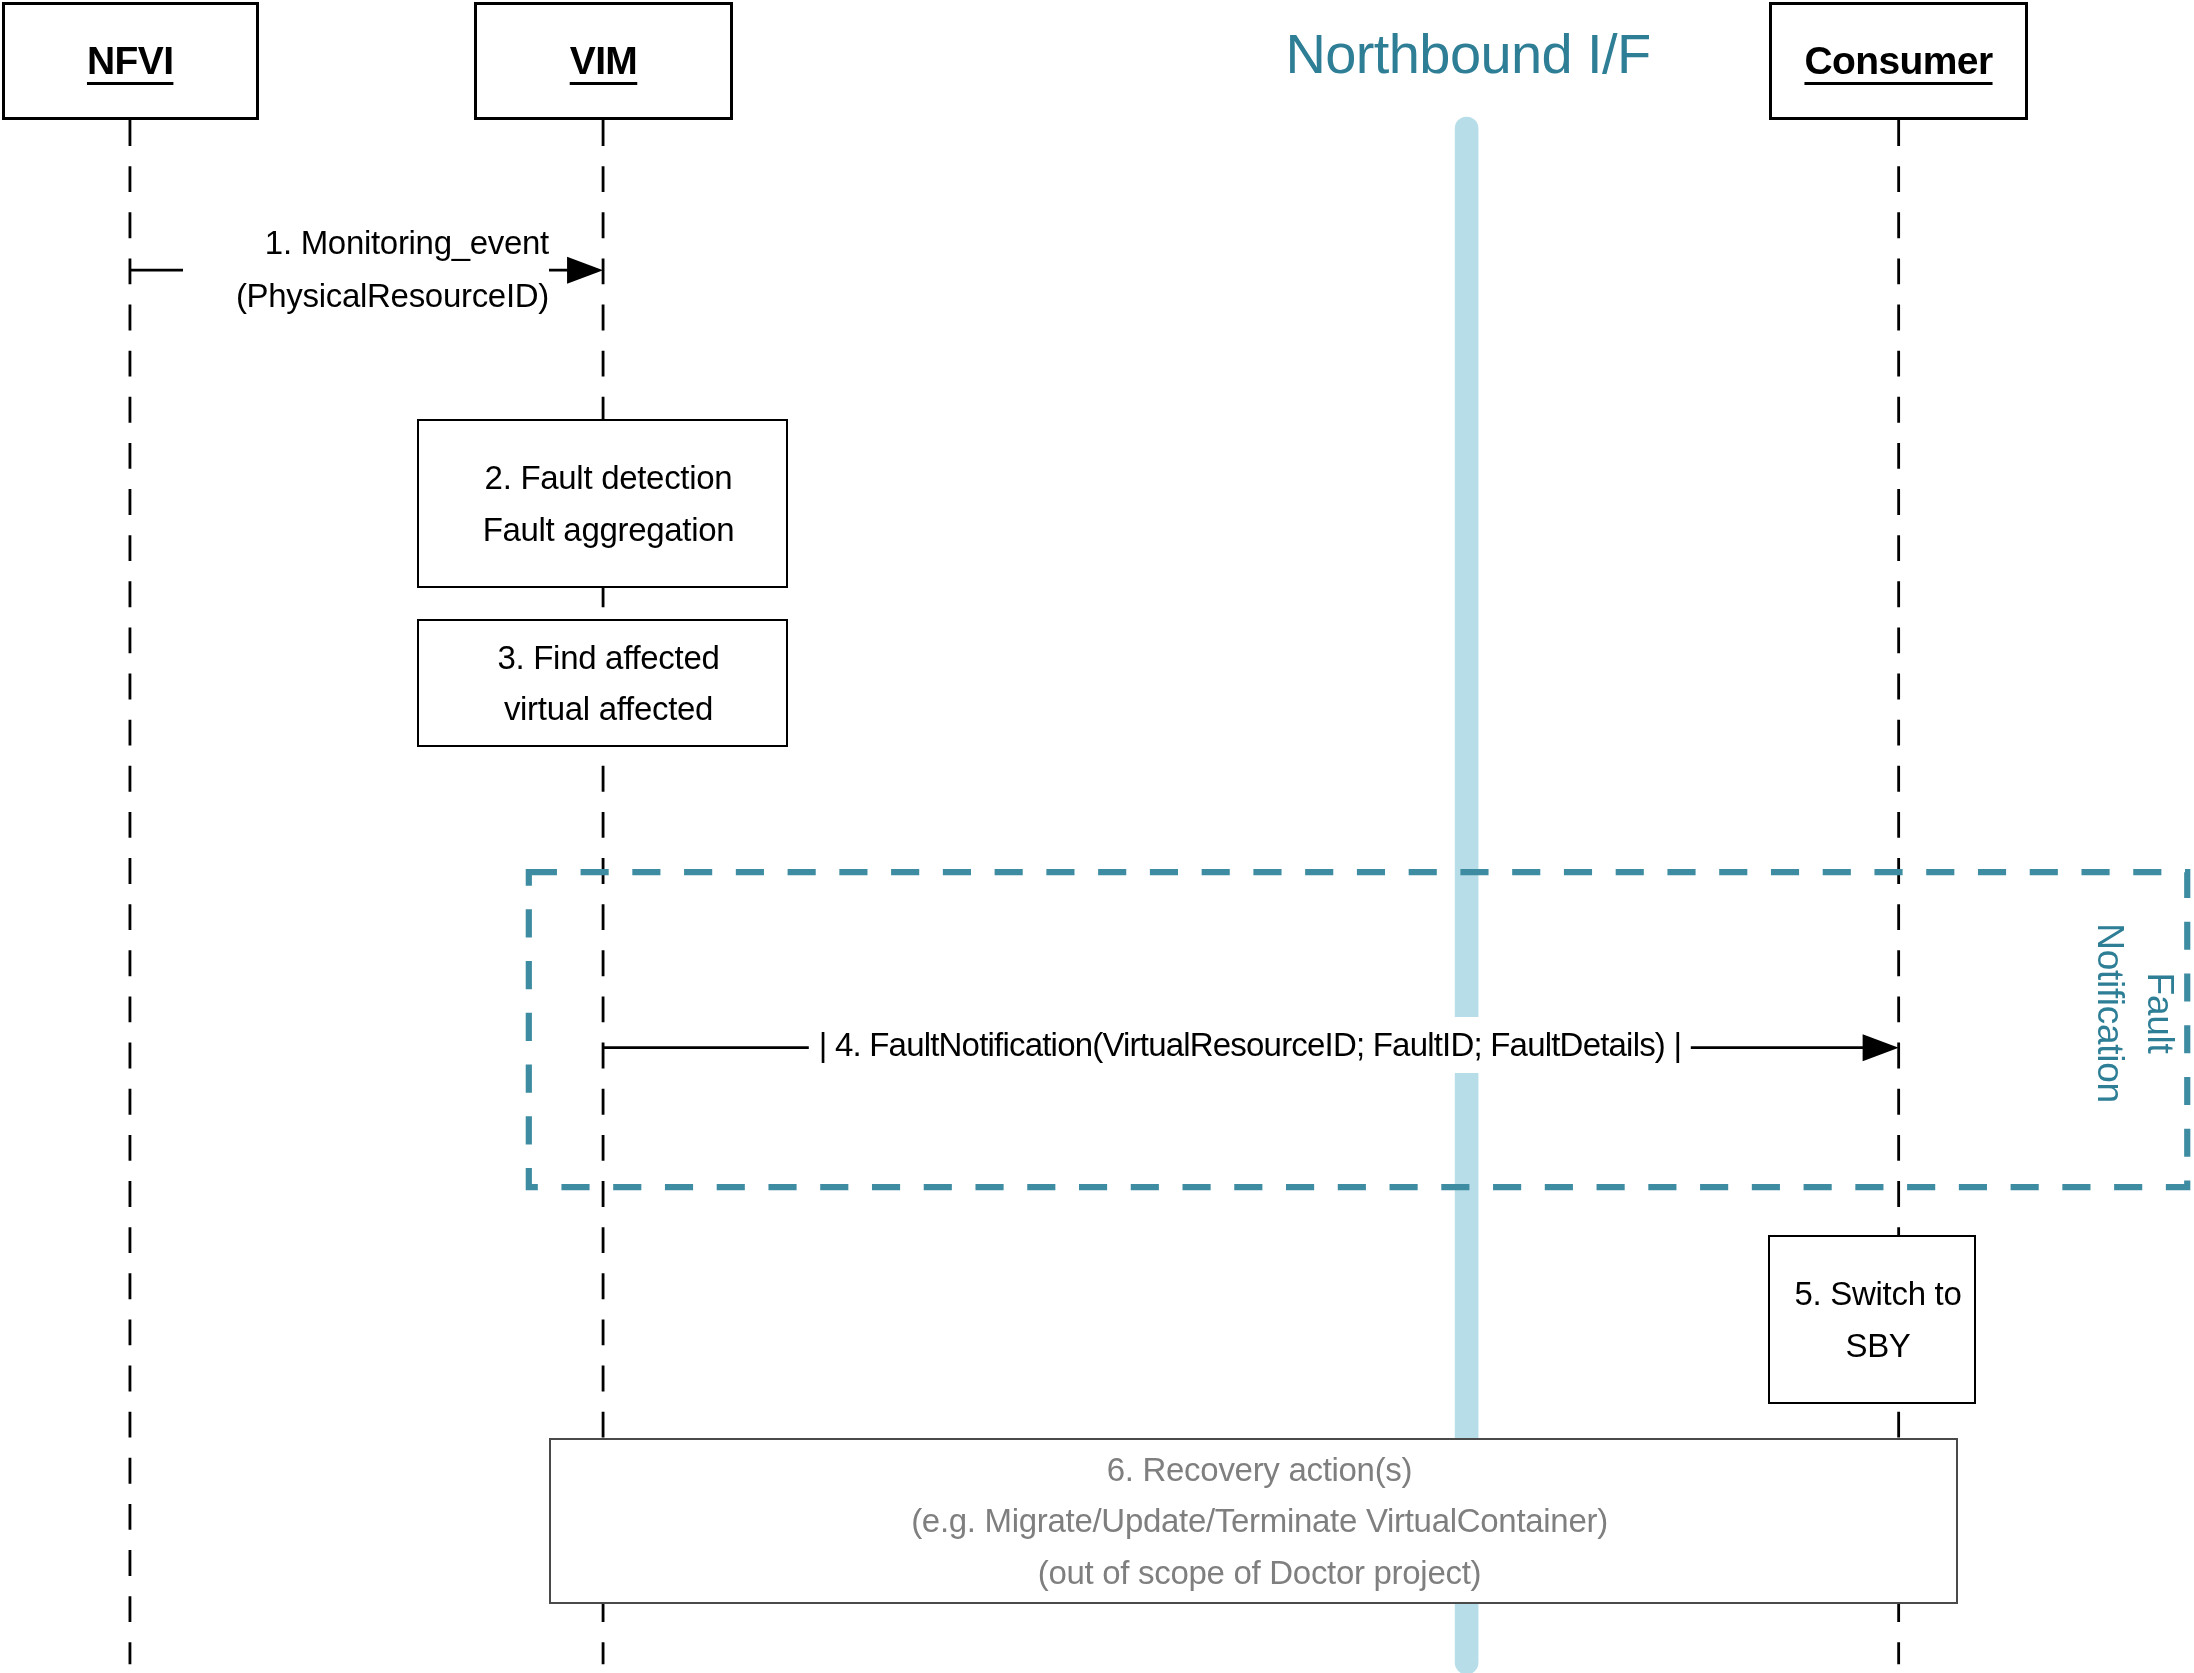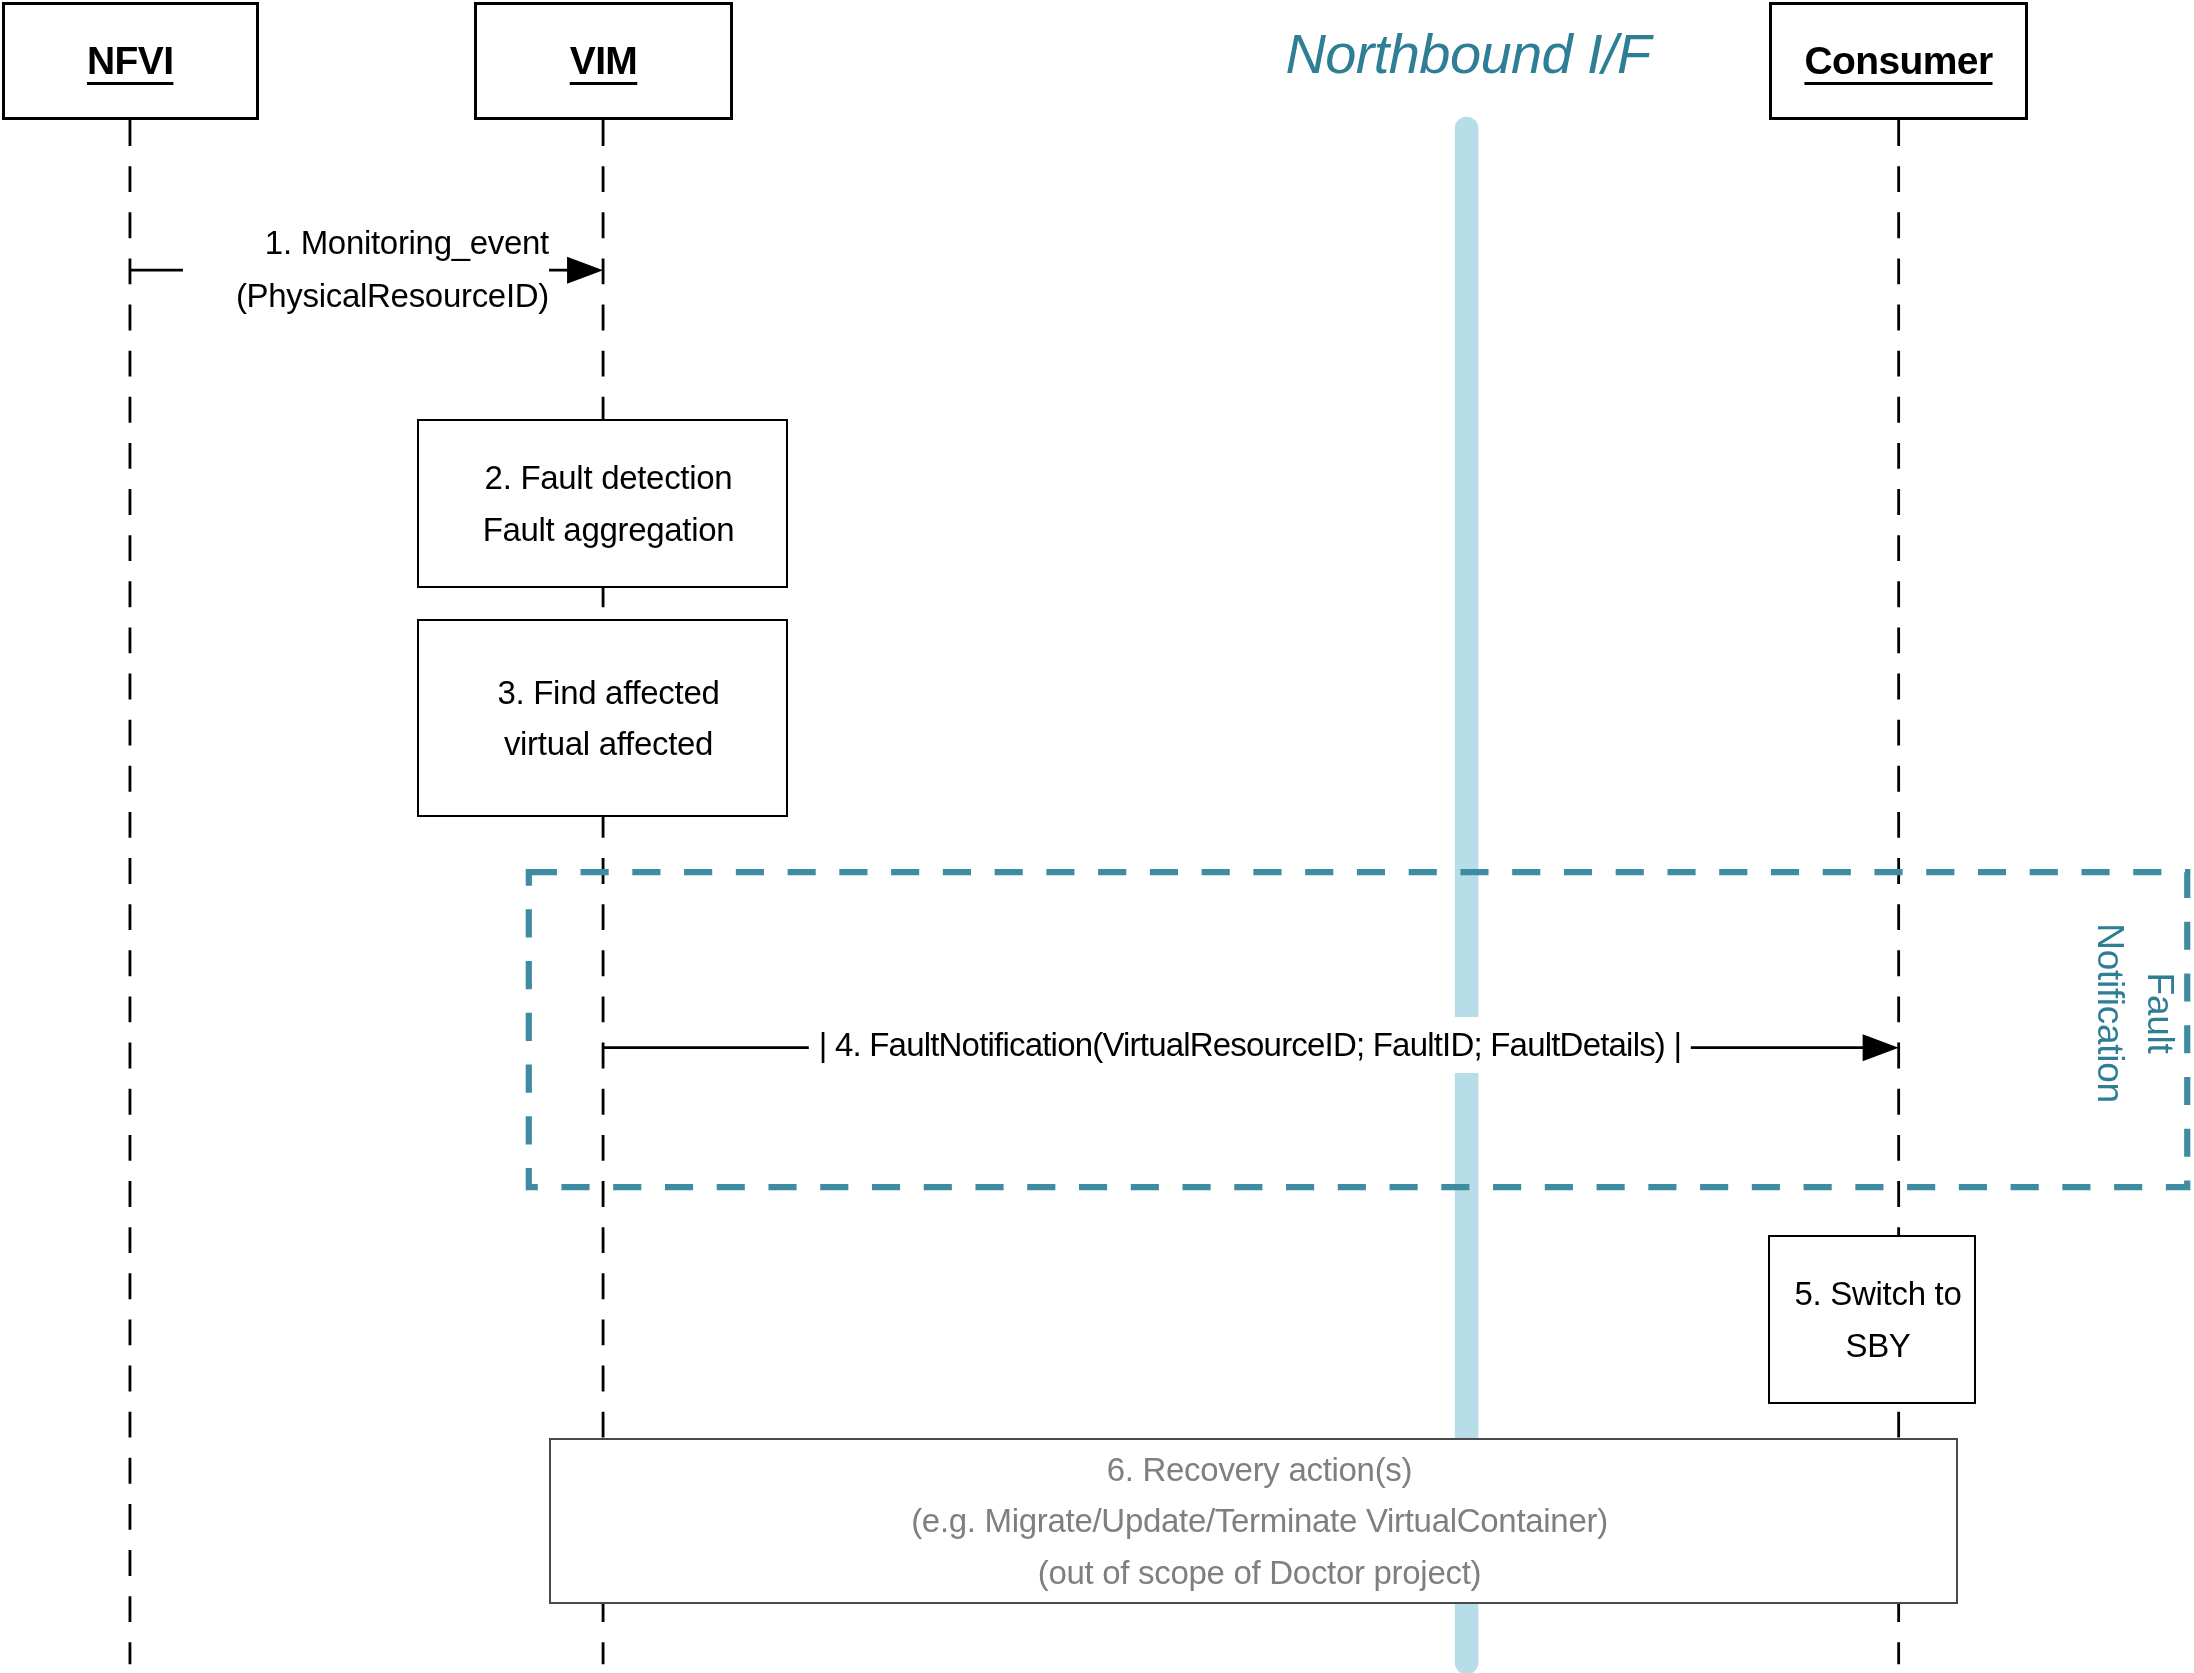--- a/index.html
+++ b/index.html
@@ -25,32 +25,32 @@
     font-size:39px;color:var(--black);letter-spacing:-0.6px;font-weight:bold;
   }
   .actor .actor-label{text-decoration:underline;text-underline-offset:7.9px;text-decoration-thickness:3.4px;}
   #actor-nfvi{left:1.7px;width:257px;}
   #actor-vim{left:474px;width:259px;}
   #actor-consumer{left:1769px;width:259px;}
 
   
   #nb-title{
     position:absolute;left:1018px;top:21.4px;width:900px;text-align:center;
-    font-size:56px;color:var(--teal-text);z-index:3;letter-spacing:-0.6px;font-style:italic;
+    font-size:56px;color:var(--teal-text);z-index:3;letter-spacing:-0.6px;
   }
 
   
   .step-box{
     position:absolute;background:#ffffff;border:2.8px solid var(--black);
     display:flex;flex-direction:column;align-items:center;justify-content:center;
     text-align:center;font-size:33px;line-height:1.55;color:var(--black);
     z-index:3;letter-spacing:-0.3px;padding-left:12px;
   }
   #step2-box{left:417px;top:419px;width:371px;height:169px;}
-  #step3-box{left:417px;top:619px;width:371px;height:198px;}
+  #step3-box{left:417px;top:619px;width:371px;height:128px;}
   #step5-box{left:1768px;top:1235px;width:208px;height:169px;}
   #step6-box{
     left:549px;top:1438px;width:1409px;height:166px;
     border:2.8px solid var(--box6-border);color:var(--gray-text);
   }
 
   
   .msg-label{
     position:absolute;background:#ffffff;text-align:right;color:var(--black);
     font-size:33px;line-height:1.6;z-index:3;letter-spacing:-0.3px;

